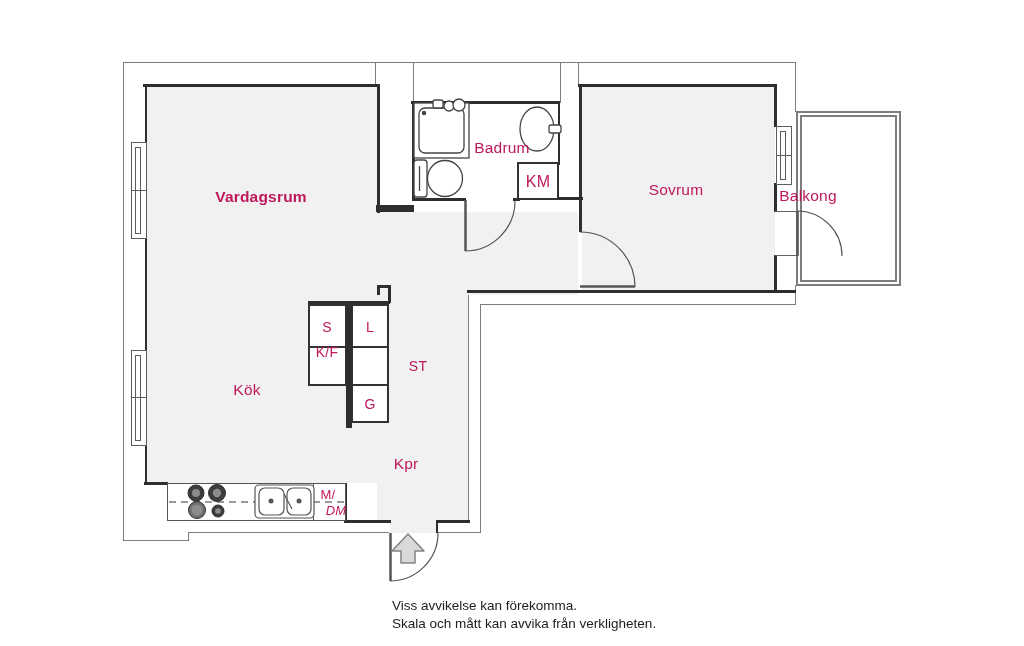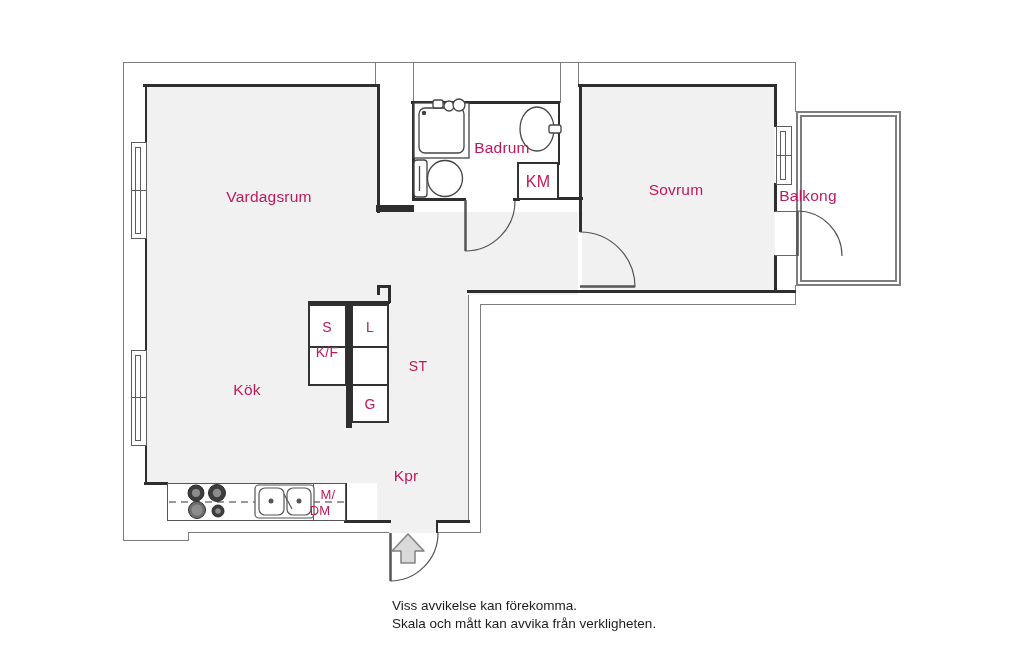--- a/index.html
+++ b/index.html
@@ -158,30 +158,30 @@
       <path stroke-width="2.5" d="M 797.5,211 V 256"></path>
       <path stroke-width="1.2" d="M 797,211 A 45,45 0 0 1 842,256"></path>
 
       <path stroke-width="2.5" d="M 390.5,533 V 581"></path>
       <path stroke-width="1.2" d="M 390,581 A 48,48 0 0 0 438,533"></path>
     </g>
 
     <polygon points="408,534 392,551 401,551 401,563 415,563 415,551 424,551" fill="#d9d9d9" stroke="#828282" stroke-width="1.5" stroke-linejoin="round"></polygon>
   </svg>
 
-  <div class="lbl" style="left:269px;top:197px;">Vardagsrum</div>
+  <div class="lbl" style="left:261px;top:197px;font-weight:bold;">Vardagsrum</div>
   <div class="lbl" style="left:247px;top:390px;">Kök</div>
   <div class="lbl" style="left:502px;top:148px;">Badrum</div>
   <div class="lbl" style="left:676px;top:190px;">Sovrum</div>
   <div class="lbl" style="left:808px;top:196px;">Balkong</div>
-  <div class="lbl" style="left:406px;top:476px;">Kpr</div>
+  <div class="lbl" style="left:406px;top:464px;">Kpr</div>
 
   <div class="lbl km" style="left:538px;top:182px;text-align:center;">KM</div>
   <div class="lbl xs" style="left:328px;top:494px;">M/</div>
-  <div class="lbl xs" style="left:320px;top:510px;">DM</div>
+  <div class="lbl xs" style="left:336px;top:510px;font-style:italic;">DM</div>
 
   <div class="lbl md" style="left:327px;top:327px;">S</div>
   <div class="lbl md" style="left:370px;top:327px;">L</div>
   <div class="lbl md" style="left:327px;top:352px;">K/F</div>
   <div class="lbl md" style="left:370px;top:366px;margin-left:48px;">ST</div>
   <div class="lbl md" style="left:370px;top:404px;">G</div>
 
   <div class="disc" style="top:598px;">Viss avvikelse kan förekomma.</div>
   <div class="disc" style="top:616px;">Skala och mått kan avvika från verkligheten.</div>
 

